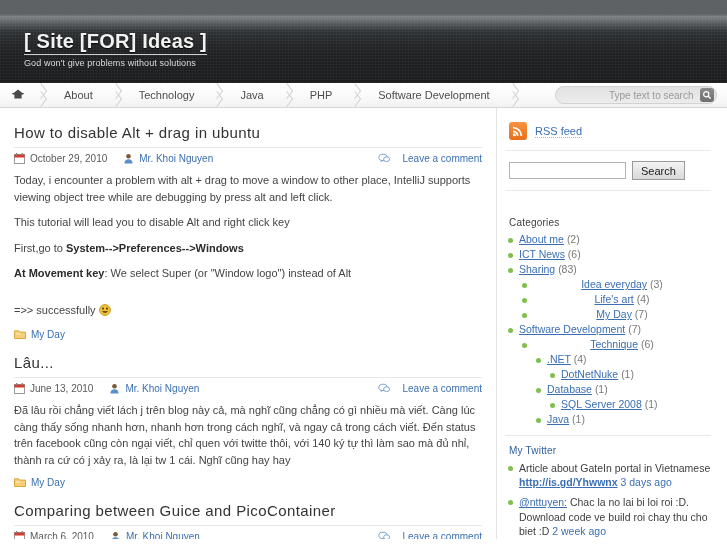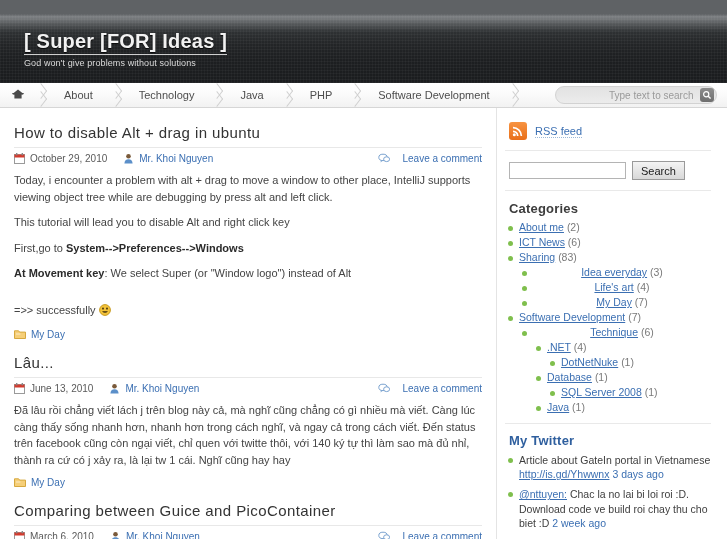--- a/index.html
+++ b/index.html
@@ -217,21 +217,21 @@
     background: linear-gradient(to bottom, #f79341, #e96f19);
     display: flex; align-items: center; justify-content: center;
     margin-right: 8px;
   }
   .rss-label { font-size: 11px; color: #3b6fb2; border-bottom: 1px dotted #9bb8d8; }
 
   .w-search {
     display: flex; align-items: center;
     padding: 0 0 10px 4px;
     border-bottom: 1px solid #e9e9e9;
-    margin-bottom: 10px;
+    margin-bottom: 26px;
   }
   .w-search input {
     width: 117px; height: 17px;
     border: 1px solid #b4b4b4;
     background: #fff;
     font-family: "Liberation Sans", sans-serif;
     font-size: 10px;
     padding: 0 4px;
     outline: none;
   }
@@ -241,22 +241,22 @@
     padding: 0 8px;
     font-family: "Liberation Sans", sans-serif;
     font-size: 11px;
     color: #1a1a1a;
     border: 1px solid #9a9a9a;
     background: linear-gradient(to bottom, #f4f4f4, #d8d8d8);
     cursor: pointer;
   }
 
   .w-title {
-    font-size: 13px;
-    font-weight: bold;
+    font-size: 10px;
+    font-weight: normal;
     color: #3c3c3c;
     margin: 2px 0 5px 4px;
     letter-spacing: 0.2px;
   }
   .w-title.accent { color: #2f5f9e; }
 
   ul.cats { list-style: none; margin: 0; padding: 0; }
   ul.cats li { position: relative; padding-left: 14px; margin: 0 0 3px 0; font-size: 10.5px; }
   ul.cats li::before {
     content: "";
@@ -285,32 +285,32 @@
   }
   ul.tweets li::before {
     content: "";
     position: absolute;
     left: 3px; top: 5px;
     width: 5px; height: 5px;
     border-radius: 50%;
     background: #7fbf4d;
   }
   .tw-user { color: #3b6fb2; }
-  .tw-link { color: #3b6fb2; }
+  .tw-link { color: #3b6fb2; font-weight: bold; }
   .tw-ago { color: #3b6fb2; }
   .smiley { display:inline-block; vertical-align:-2px; }
 </style>
 </head>
 <body>
 
 <div class="topstrip"></div>
 
 <div class="header">
   <div class="header-inner">
-    <div class="site-title">[ Super [FOR] Ideas ]</div>
+    <div class="site-title">[ Site [FOR] Ideas ]</div>
     <div class="site-tagline">God won't give problems without solutions</div>
   </div>
 </div>
 
 <div class="navbar">
   <div class="nav-left">
     <div class="nav-item home">
       <span class="home-icon">
         <svg width="12" height="12" viewBox="0 0 12 12">
           <path d="M1 5.6 L6 1.4 L11 5.6 L11 6.4 L9.6 6.4 L9.6 10.6 L2.4 10.6 L2.4 6.4 L1 6.4 Z" fill="#4a4a4a"></path>

